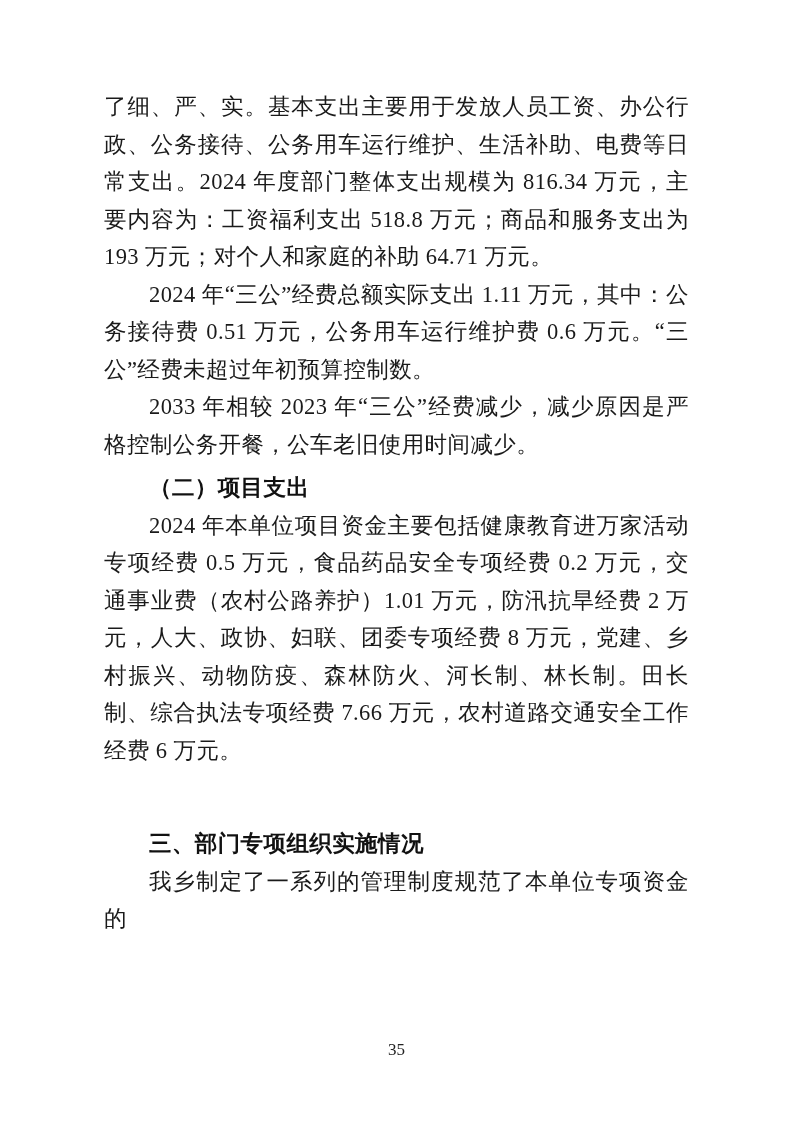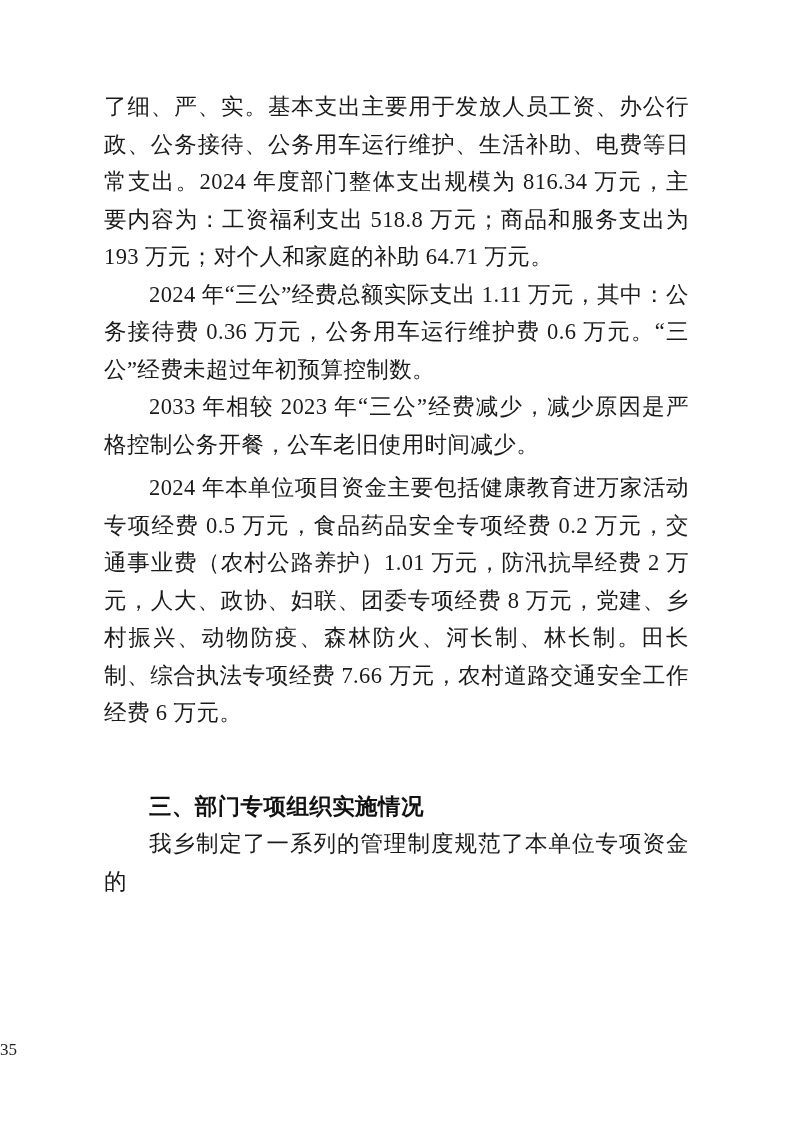--- a/index.html
+++ b/index.html
@@ -46,42 +46,43 @@
     letter-spacing: 0.4px;
     margin: 0;
   }
   .spacer-sm { height: 6px; }
   .spacer-lg { height: 56px; }
   .page-number {
     position: absolute;
     left: 0;
     right: 0;
     top: 1040px;
-    text-align: left;
+    text-align: center;
     font-size: 17px;
     color: #222222;
     font-family: "Liberation Serif", "DejaVu Serif", serif;
   }
 </style>
 </head>
 <body>
 
 <div class="page">
   <div class="content">
 
     <p class="para">了细、严、实。基本支出主要用于发放人员工资、办公行政、公务接待、公务用车运行维护、生活补助、电费等日常支出。2024 年度部门整体支出规模为 816.34 万元，主要内容为：工资福利支出 518.8 万元；商品和服务支出为 193 万元；对个人和家庭的补助 64.71 万元。</p>
 
 
-    <p class="para indent">2024 年“三公”经费总额实际支出 1.11 万元，其中：公务接待费 0.36 万元，公务用车运行维护费 0.6 万元。“三公”经费未超过年初预算控制数。</p>
+    <p class="para indent">2024 年“三公”经费总额实际支出 1.11 万元，其中：公务接待费 0.51 万元，公务用车运行维护费 0.6 万元。“三公”经费未超过年初预算控制数。</p>
 
 
     <p class="para indent">2033 年相较 2023 年“三公”经费减少，减少原因是严格控制公务开餐，公车老旧使用时间减少。</p>
 
     <div class="spacer-sm"></div>
 
+    <h2 class="heading">（二）项目支出</h2>
 
     <p class="para indent">2024 年本单位项目资金主要包括健康教育进万家活动专项经费 0.5 万元，食品药品安全专项经费 0.2 万元，交通事业费（农村公路养护）1.01 万元，防汛抗旱经费 2 万元，人大、政协、妇联、团委专项经费 8 万元，党建、乡村振兴、动物防疫、森林防火、河长制、林长制。田长制、综合执法专项经费 7.66 万元，农村道路交通安全工作经费 6 万元。</p>
 
     <div class="spacer-lg"></div>
 
     <h2 class="heading">三、部门专项组织实施情况</h2>
 
     <p class="para indent">我乡制定了一系列的管理制度规范了本单位专项资金的</p>
 
   </div>

